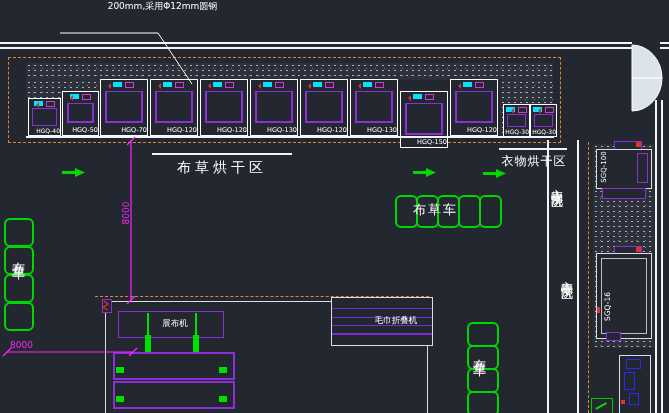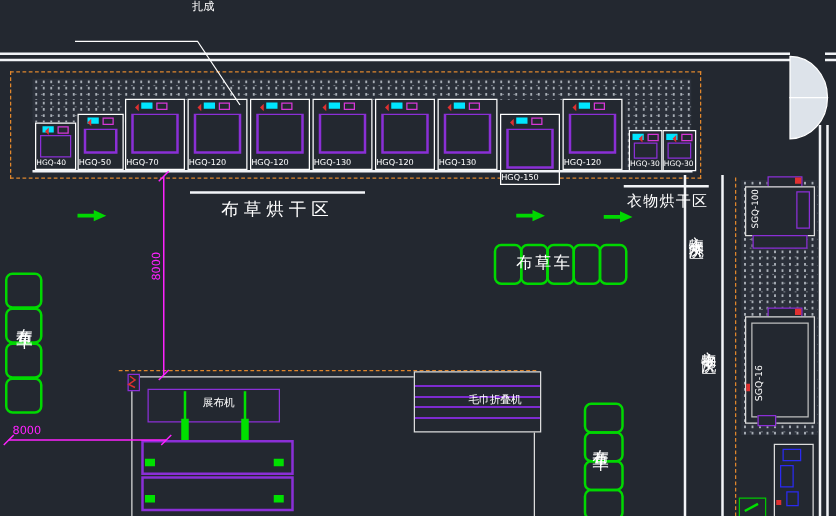--- a/index.html
+++ b/index.html
@@ -13,21 +13,21 @@
   .hatch{position:absolute;background-color:#2b303a;z-index:0;
          background-image:radial-gradient(circle,#aab0b8 0.8px,transparent 0.95px),
                           radial-gradient(circle,#7d838c 0.7px,transparent 0.85px);
          background-size:6px 5px,9px 7px;background-position:0 0,3px 2px;}
   
   .machine{position:absolute;border:1px solid #fff;background:#232830;z-index:2;}
   .machine .vent{position:absolute;top:2px;left:50%;margin-left:-11px;width:9px;height:5px;background:#00e5ff;}
   .machine .mk{position:absolute;top:2px;left:50%;margin-left:1px;width:7px;height:4px;border:1px solid #d837d8;}
   .machine .rk{position:absolute;top:3px;left:4px;width:0;height:0;border:3px solid transparent;border-right-color:#e03030;}
   .machine .m-inner{position:absolute;left:4px;right:4px;top:11px;bottom:12px;border:2px solid #8b2fd6;border-top-width:1px;}
-  .machine .m-label{position:absolute;left:0;right:0;bottom:1px;text-align:left;font-size:6.5px;line-height:8px;color:#fff;white-space:nowrap;}
+  .machine .m-label{position:absolute;left:0;right:0;bottom:1px;text-align:right;font-size:6.5px;line-height:8px;color:#fff;white-space:nowrap;}
   .machine.small .m-inner{left:3px;right:3px;top:9px;bottom:9px;border-width:1.5px;}
   .machine.small .m-label{font-size:6px;bottom:0;}
   
   .cart{position:absolute;border:2px solid #00d800;border-radius:6px;background:transparent;z-index:2;}
   
   .zone-label{position:absolute;color:#fff;z-index:4;white-space:nowrap;}
   .v-cjk{writing-mode:vertical-rl;letter-spacing:2px;}
   .rot90{transform:rotate(-90deg);transform-origin:center;text-align:center;white-space:nowrap;}
   .dim{color:#ff22ff;font-size:9px;z-index:4;position:absolute;}
   .purple-box{position:absolute;border:1.5px solid #8b2fd6;z-index:2;background:#232830;}
@@ -59,21 +59,21 @@
   <div class="hline" style="left:660px;top:47px;width:9px"></div>
   <div class="vline" style="left:655px;top:100px;height:313px"></div>
   <div class="vline" style="left:661px;top:100px;height:313px"></div>
   <div class="vline" style="left:547px;top:140px;height:273px"></div>
   <div class="vline" style="left:577px;top:140px;height:273px"></div>
   <div class="hline" style="left:26px;top:136px;width:528px"></div>
   <div class="hline" style="left:152px;top:153px;width:140px"></div>
   <div class="hline" style="left:499px;top:148px;width:68px"></div>
 
   <div class="zone-label" style="left:75px;top:1px;width:175px;text-align:center;font-size:9px;line-height:11px">
-    <div>扎成</div>
+    <div>200mm,采用Φ12mm圆钢</div>
   </div>
 
   <div class="zone-label" style="left:152px;top:159px;width:140px;text-align:center;font-size:14px;letter-spacing:4px">布草烘干区</div>
   <div class="zone-label" style="left:497px;top:153px;width:74px;text-align:center;font-size:12px;letter-spacing:1px">衣物烘干区</div>
   <div class="zone-label v-cjk" style="left:548px;top:179px;height:84px;font-size:12px">衣物水洗区</div>
   <div class="zone-label v-cjk" style="left:558px;top:271px;height:84px;font-size:12px">衣物干洗区</div>
 
   <div class="zone-label" style="left:413px;top:201px;font-size:13px;letter-spacing:2px">布草车</div>
   <div class="zone-label v-cjk" style="left:9px;top:252px;height:50px;font-size:13px">布草车</div>
   <div class="zone-label v-cjk" style="left:470px;top:349px;height:50px;font-size:13px">布草车</div>

